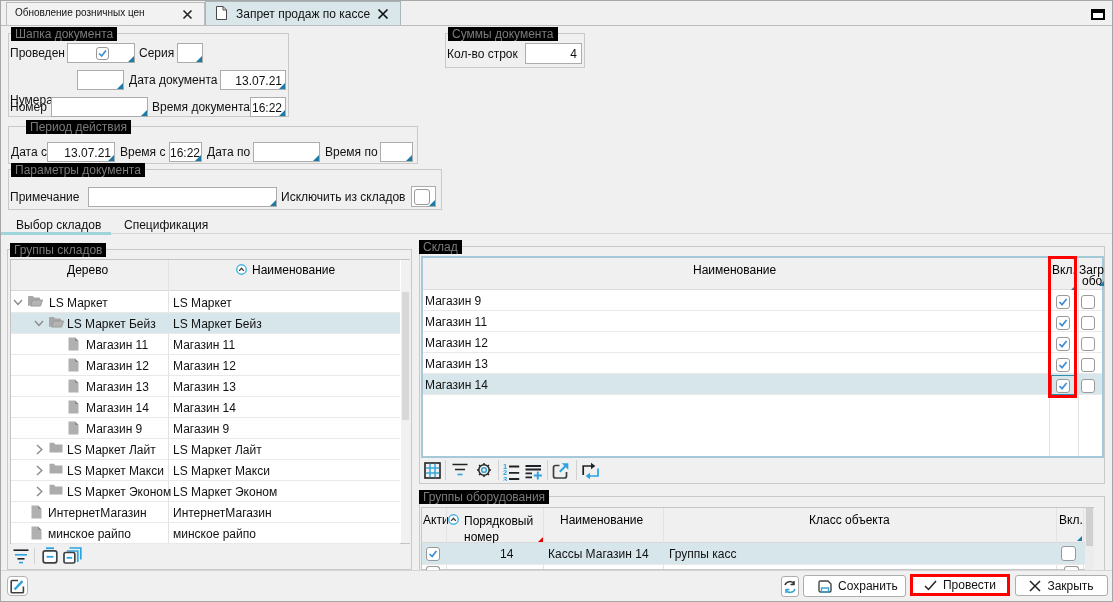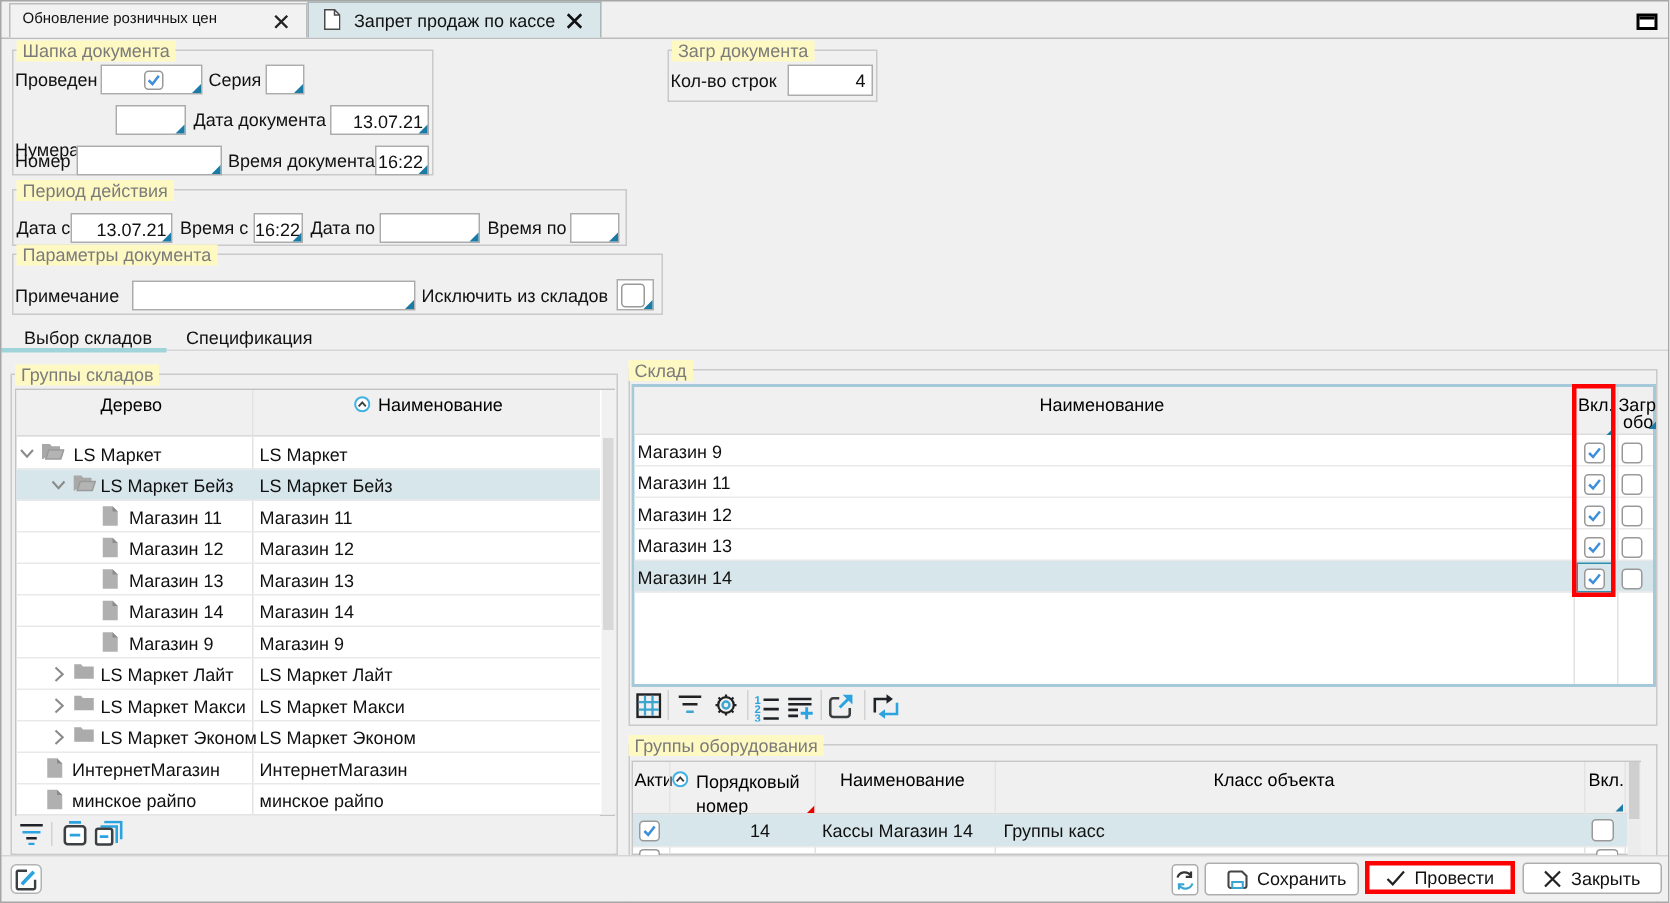--- a/index.html
+++ b/index.html
@@ -1,21 +1,21 @@
 <!DOCTYPE html>
 <html><head>
 <meta charset="utf-8">
 <style>
 * { margin:0; padding:0; box-sizing:border-box; }
 html,body { width:1113px; height:602px; }
 body { position:relative; font-family:"Liberation Sans",sans-serif; font-size:12px; color:#111; background:#f0f0f0; overflow:hidden; }
 .abs { position:absolute; }
 .win { left:0; top:0; width:1113px; height:602px; border:1px solid #a6a6a6; }
 .fs { border:1px solid #c9c9c9; }
-.fslabel { color:#7b7b7b; background:#fef9c3; padding:0 4px; white-space:nowrap; }
+.fslabel { color:#7b7b7b; background:#000000; padding:0 4px; white-space:nowrap; }
 .lbl { white-space:nowrap; }
 .inp { background:#fff; border:1px solid #acacac; }
 .tri { right:0; bottom:0; width:0; height:0; border-left:6px solid transparent; border-bottom:6px solid #1a7ca6; }
 .cb { background:#fff; border:1px solid #999; border-radius:3px; }
 .cb svg { display:block; width:100%; height:100%; }
 .sep { width:1px; background:#d2d2d2; }
 .btn { background:#fff; border:1px solid #adadad; border-radius:3px; display:flex; align-items:center; justify-content:center; }
 .hdrtxt { color:#000; }
 </style>
 </head>
@@ -62,26 +62,26 @@
 <div class="abs lbl" style="left:129px;top:73px;">Дата документа</div>
 <div class="abs inp" style="left:220px;top:70px;width:66px;height:20px;text-align:right;padding:3px 3px 0 0;">13.07.21<div class="abs tri"></div></div>
 <div class="abs lbl" style="left:10px;top:100px;">Номер</div>
 <div class="abs inp" style="left:51px;top:97px;width:97px;height:20px;">
     <div class="abs tri"></div>
   </div>
 <div class="abs lbl" style="left:152px;top:100px;">Время документа</div>
 <div class="abs inp" style="left:250px;top:97px;width:36px;height:20px;text-align:right;padding:3px 3px 0 0;">16:22<div class="abs tri"></div></div>
 
 <div class="abs fs" style="left:445px;top:33px;width:140px;height:35px;"></div>
-<div class="abs fslabel" style="left:448px;top:27px;">Загр документа</div>
+<div class="abs fslabel" style="left:448px;top:27px;">Суммы документа</div>
 <div class="abs lbl" style="left:447px;top:47px;">Кол-во строк</div>
 <div class="abs inp" style="left:525px;top:43px;width:57px;height:21px;text-align:right;padding:3px 4px 0 0;">4</div>
 
 <div class="abs fs" style="left:8px;top:126px;width:410px;height:38px;"></div>
-<div class="abs fslabel" style="left:11px;top:120px;">Период действия</div>
+<div class="abs fslabel" style="left:26px;top:120px;">Период действия</div>
 <div class="abs lbl" style="left:11px;top:145px;">Дата с</div>
 <div class="abs inp" style="left:47px;top:142px;width:68px;height:20px;text-align:right;padding:3px 3px 0 0;">13.07.21<div class="abs tri"></div></div>
 <div class="abs lbl" style="left:120px;top:145px;">Время с</div>
 <div class="abs inp" style="left:169px;top:142px;width:33px;height:20px;text-align:right;padding:3px 3px 0 0;">16:22<div class="abs tri"></div></div>
 <div class="abs lbl" style="left:207px;top:145px;">Дата по</div>
 <div class="abs inp" style="left:253px;top:142px;width:67px;height:20px;">
     <div class="abs tri"></div>
   </div>
 <div class="abs lbl" style="left:325px;top:145px;">Время по</div>
 <div class="abs inp" style="left:380px;top:142px;width:33px;height:20px;">

